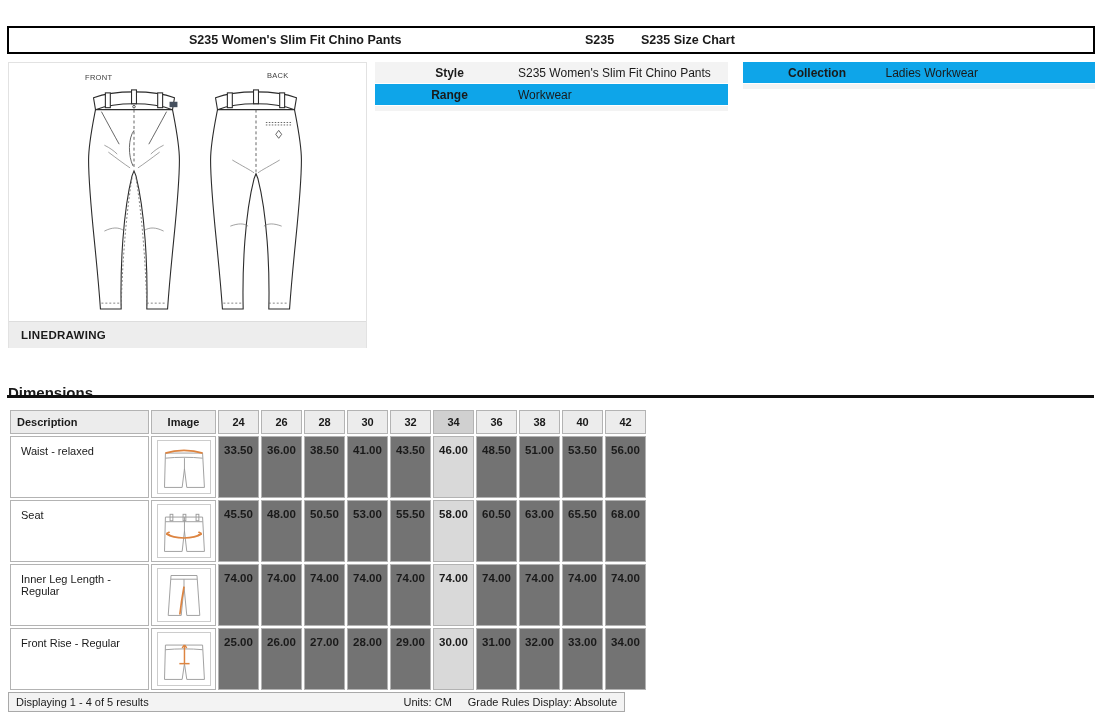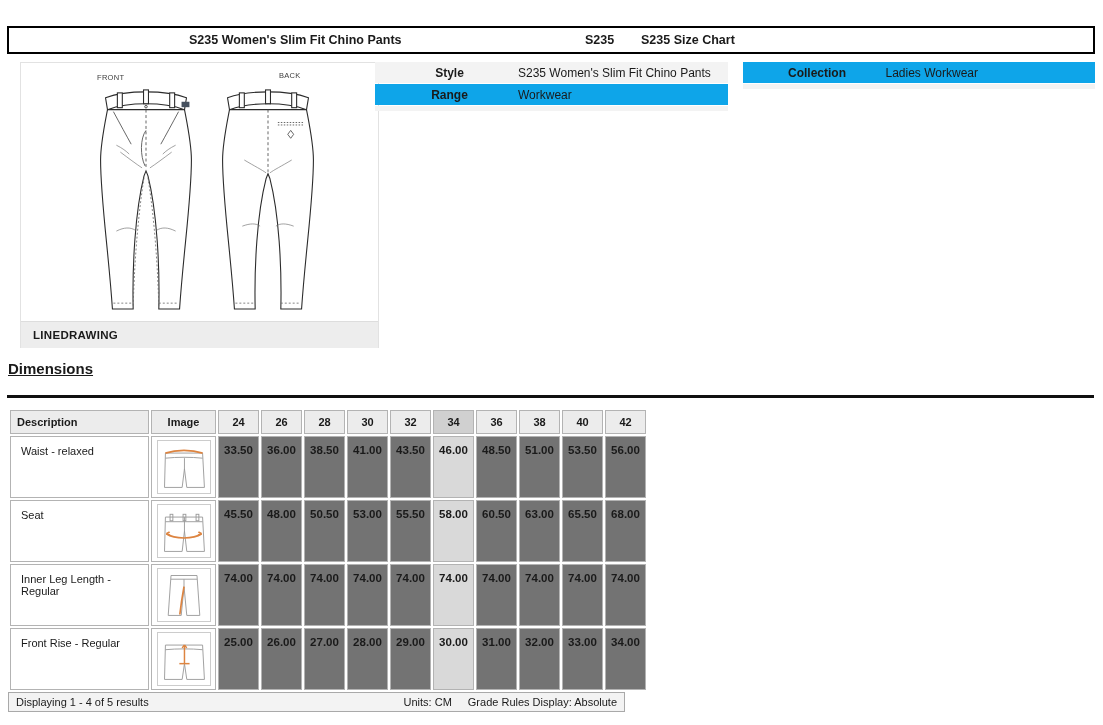--- a/index.html
+++ b/index.html
@@ -16,21 +16,21 @@
   }
   .header-box span { position:absolute; top:0; line-height:24px; font-size:12.5px; font-weight:bold; white-space:nowrap; }
   .hb-title  { left:180px; }
   .hb-code   { left:576px; }
   .hb-chart  { left:632px; }
   .hb-status { right:8px; }
 
   
   .ld-panel {
     position:absolute; left:8px; top:62px; width:359px; height:286px;
-    border:1px solid #e2e2e2; background:#fdfdfd;margin-left:12px;
+    border:1px solid #e2e2e2; background:#fdfdfd;
   }
   .ld-canvas { position:relative; height:258px; background:#fff; }
   .ld-view-label { position:absolute; font-size:7.5px; color:#3c3c3c; letter-spacing:.3px; }
   .front-label { left:76px; top:10px; }
   .back-label  { left:258px; top:8px; }
   .ld-svg { position:absolute; top:20px; width:106px; height:232px; }
   .svg-front { left:72px; }
   .svg-back  { left:194px; }
   .ld-caption {
     height:27px; background:#ededed; border-top:1px solid #ddd;
@@ -41,21 +41,21 @@
   .info-grid { position:absolute; left:375px; top:62px; width:720px; display:flex; gap:15px; }
   .info-group { flex:1; }
   .info-row { display:flex; align-items:center; height:21px; margin-bottom:1px; font-size:12px; }
   .info-row.odd  { background:#f3f3f3; }
   .info-row.even { background:#0ea5e9; }
   .info-label { width:143px; font-weight:bold; padding-left:6px; white-space:nowrap;text-align:center; }
   .info-value { white-space:nowrap; }
   .info-stripe { height:5px; background:#f3f3f3; }
 
   
-  .dim-title { position:absolute; left:8px; top:360px; font-size:15px; font-weight:bold;text-decoration:underline; }
+  .dim-title { position:absolute; left:8px; top:384px; font-size:15px; font-weight:bold; }
   .dim-rule  { position:absolute; left:7px; top:395px; width:1087px; height:3px; background:#101010; }
 
   .dim-wrap { position:absolute; left:8px; top:408px; width:617px; }
   table.dims {
     width:617px; table-layout:fixed;
     border-collapse:separate; border-spacing:2px; background:#fff;
   }
   table.dims th, table.dims td { border:1px solid #b3b3b3; overflow:hidden; }
   table.dims th { height:24px; font-size:11px; font-weight:bold; background:#ececec; }
   th.col-desc { text-align:left; padding-left:6px;margin-left:12px; }

